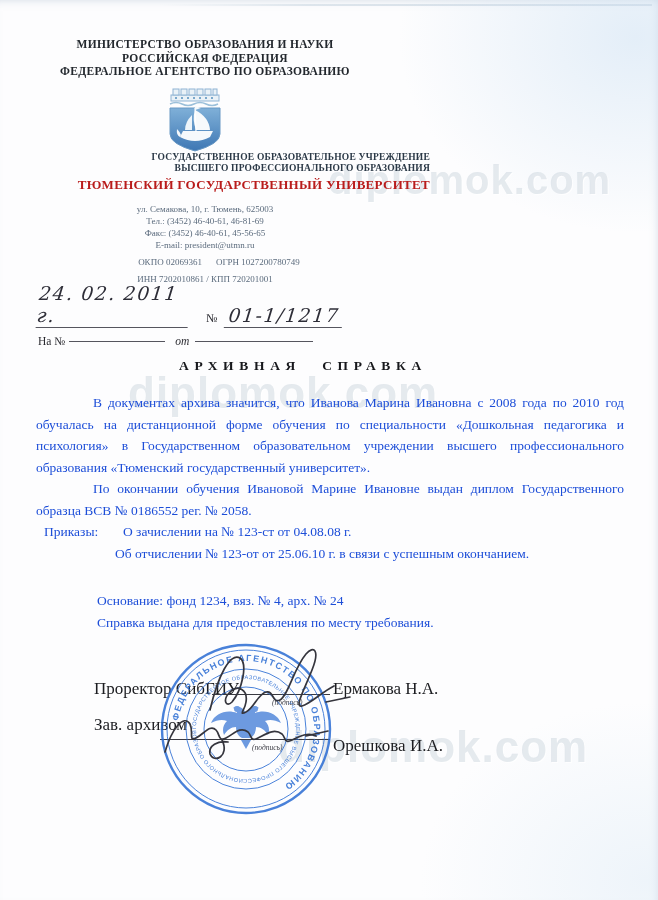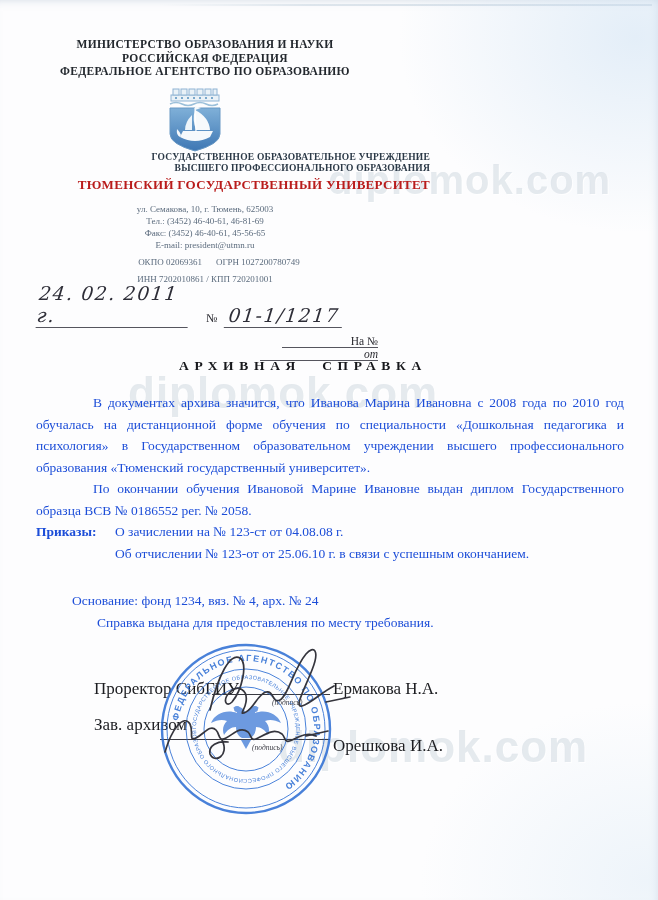--- a/index.html
+++ b/index.html
@@ -37,35 +37,35 @@
   .contacts .sp{margin-top:5px;}
   .okrow{display:flex;justify-content:center;gap:14px;padding-left:28px;}
   
   .refblk{position:absolute;left:38px;top:282px;width:340px;z-index:2;}
   .reftop{display:flex;align-items:flex-end;}
   .hand{font-family:"DejaVu Serif",serif;font-style:italic;color:#2e2e38;
     font-size:19px;letter-spacing:1.5px;transform:skewX(-6deg);}
   .dline{width:152px;border-bottom:1px solid #55555e;padding-bottom:1px;}
   .nosym{font-size:12px;color:#2a2a30;margin:0 8px 2px 16px;}
   .nline{width:118px;border-bottom:1px solid #55555e;text-align:center;padding-bottom:1px;}
-  .refbot{display:flex;align-items:flex-end;margin-top:7px;font-size:11.5px;color:#2a2a30;flex-direction:column;}
+  .refbot{display:flex;align-items:center;margin-top:7px;font-size:11.5px;color:#2a2a30;}
   .blank1{width:96px;border-bottom:1px solid #55555e;margin-left:4px;}
   .blank2{width:118px;border-bottom:1px solid #55555e;margin-left:6px;}
   .refbot .ot{margin-left:10px;font-style:italic;}
   
   .title{position:absolute;top:358px;left:0;width:606px;text-align:center;z-index:2;
     font-weight:bold;font-size:13.5px;letter-spacing:.42em;word-spacing:.9em;color:#17181c;}
   
   .bodytxt{position:absolute;left:36px;top:392px;width:588px;z-index:2;
     font-size:13.5px;line-height:21.5px;text-align:justify;color:#1d4ed8;}
   .bodytxt p{margin:0;text-indent:57px;}
   .orders{display:flex;margin-top:0;}
-  .orders .lbl{font-weight:bold;width:79px;flex:none;}
+  .orders .lbl{font-weight:normal;width:79px;flex:none;margin-left:8px;}
   .order2{margin-left:79px;}
-  .basis{margin-top:26px;margin-left:36px;text-indent:0;}
+  .basis{margin-top:26px;margin-left:61px;text-indent:0;}
   .issued{margin-top:0;margin-left:61px;text-indent:0;}
   
   .sigrow{position:absolute;z-index:2;font-size:17px;color:#1c1d21;}
   .role1{left:94px;top:679px;}
   .role2{left:94px;top:715px;}
   .name1{left:333px;top:679px;}
   .name2{left:333px;top:724px;margin-top:12px;}
   .sigline{position:absolute;border-bottom:1px solid #3a3a42;z-index:2;}
   .line1{left:212px;top:694px;width:118px;}
   .line2{left:160px;top:739px;width:170px;}

